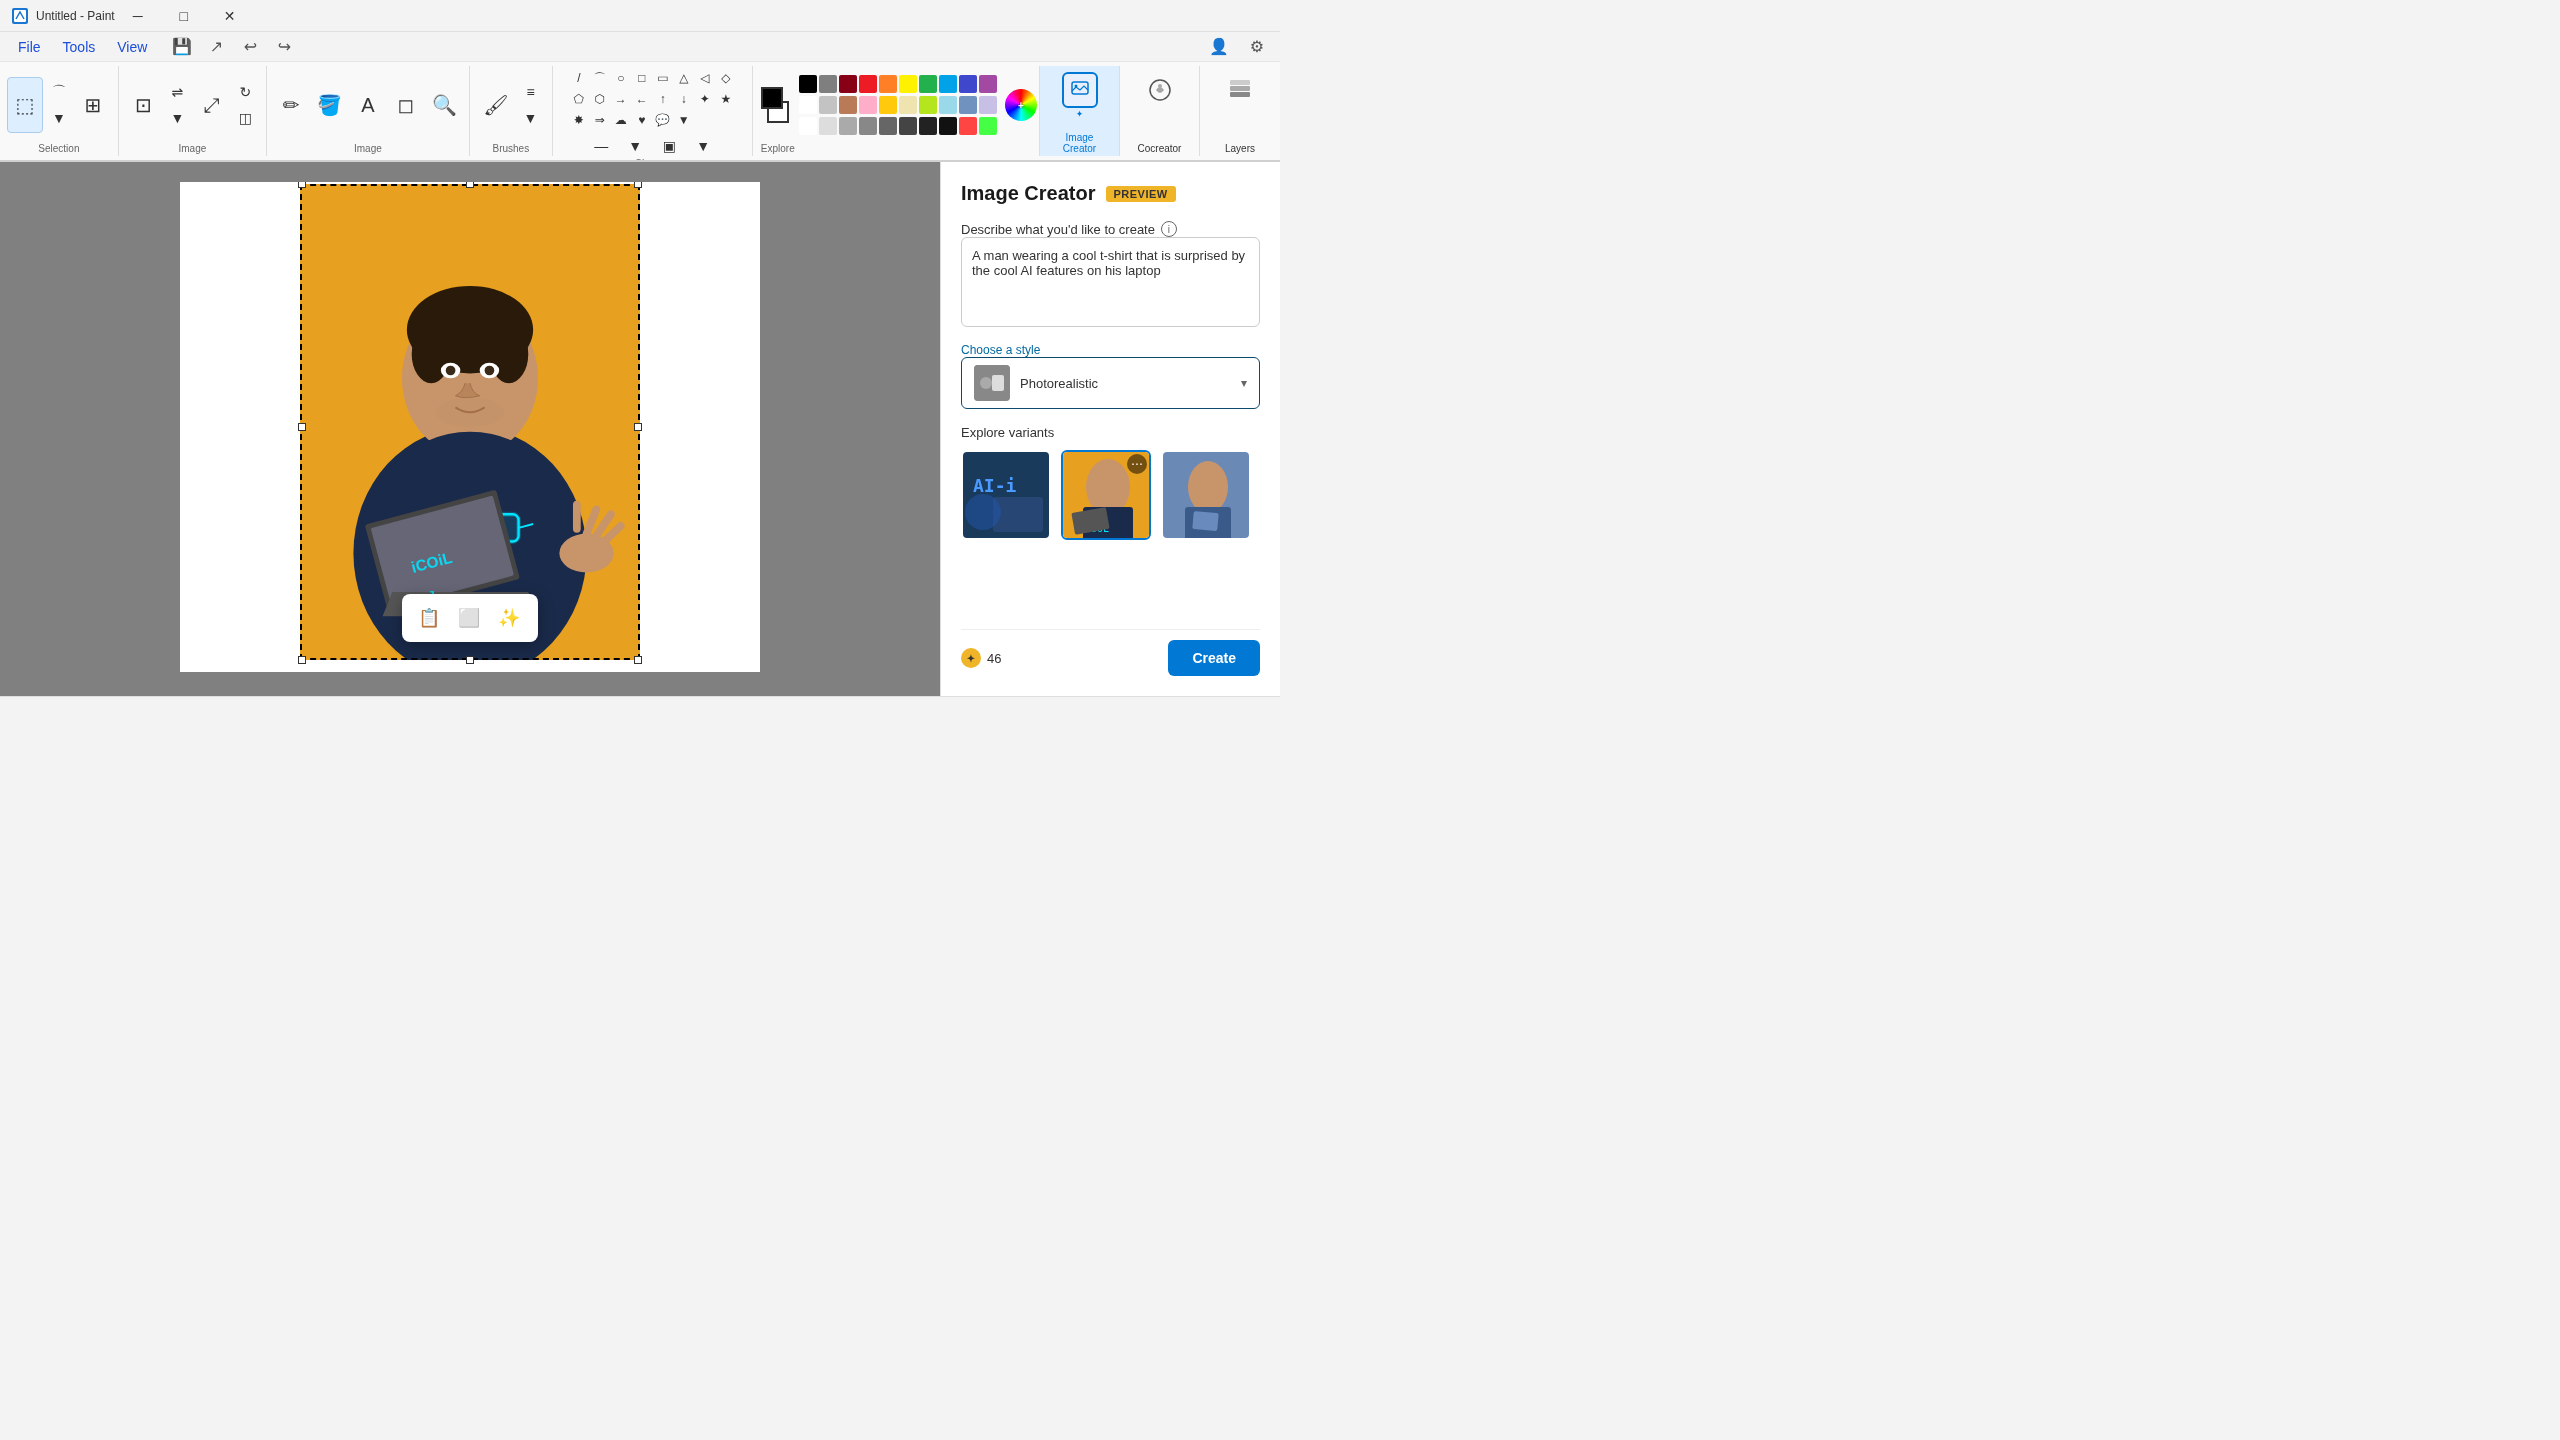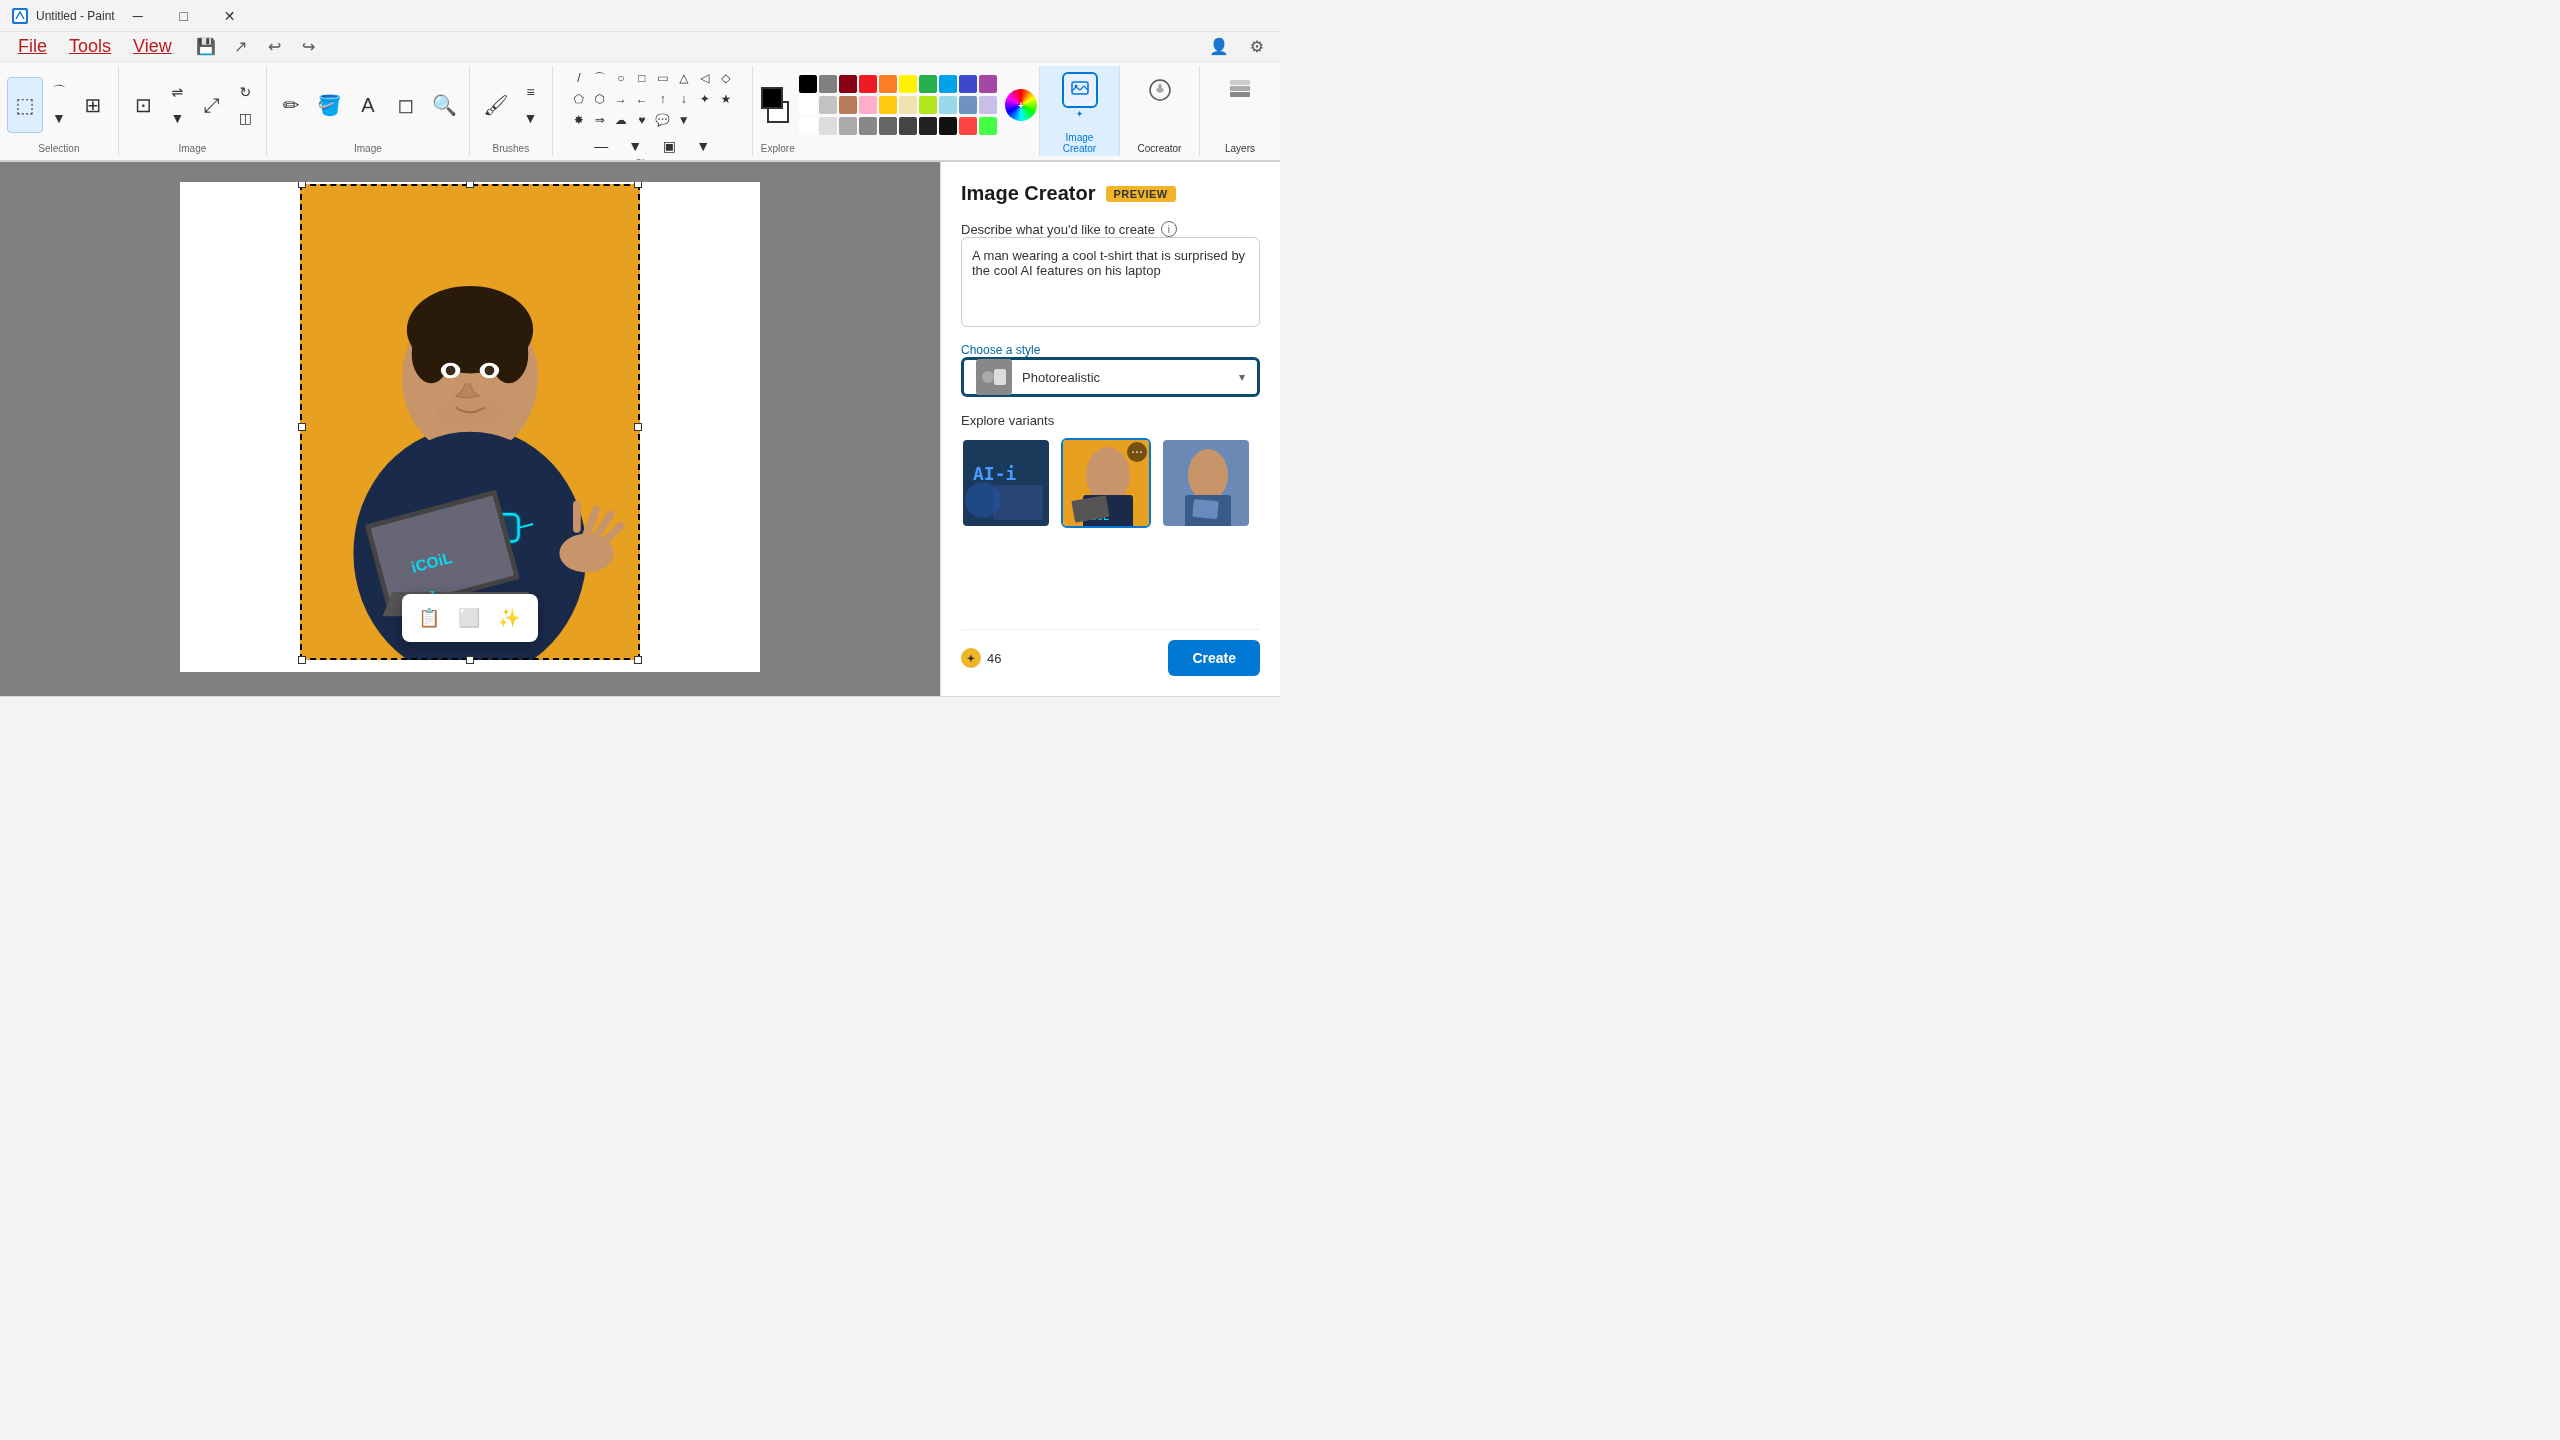--- a/index.html
+++ b/index.html
@@ -33,23 +33,22 @@
       display: flex;
       align-items: center;
       padding: 0 8px;
       gap: 2px;
       border-bottom: 1px solid #e5e5e5;
     }
     .menu-item {
       padding: 4px 10px;
       cursor: pointer;
       border-radius: 4px;
-      font-size: 18px;
-      color: #b91c1c;
-      text-decoration: underline;
+      font-size: 14px;
+      color: #1d4ed8;
     }
     .menubar-actions { display: flex; align-items: center; gap: 4px; margin-left: 8px; }
     .icon-btn {
       width: 30px; height: 28px;
       display: flex; align-items: center; justify-content: center;
       cursor: pointer; border-radius: 4px; border: none; background: transparent;
       font-size: 16px; color: #555;
     }
 
     
@@ -316,22 +315,22 @@
     }
 
     .style-label {
       font-size: 12px;
       font-weight: 500;
       color: #0369a1;
       margin-bottom: 0;
     }
     .style-dropdown {
       width: 100%;
-      height: 40px;
-      border: 3px solid #0c4a6e;
+      height: 52px;
+      border: 1px solid #0c4a6e;
       border-radius: 6px;
       display: flex;
       align-items: center;
       gap: 10px;
       padding: 0 12px;
       cursor: pointer;
       margin-bottom: 16px;
       background: white;
     }
     .style-thumb {

